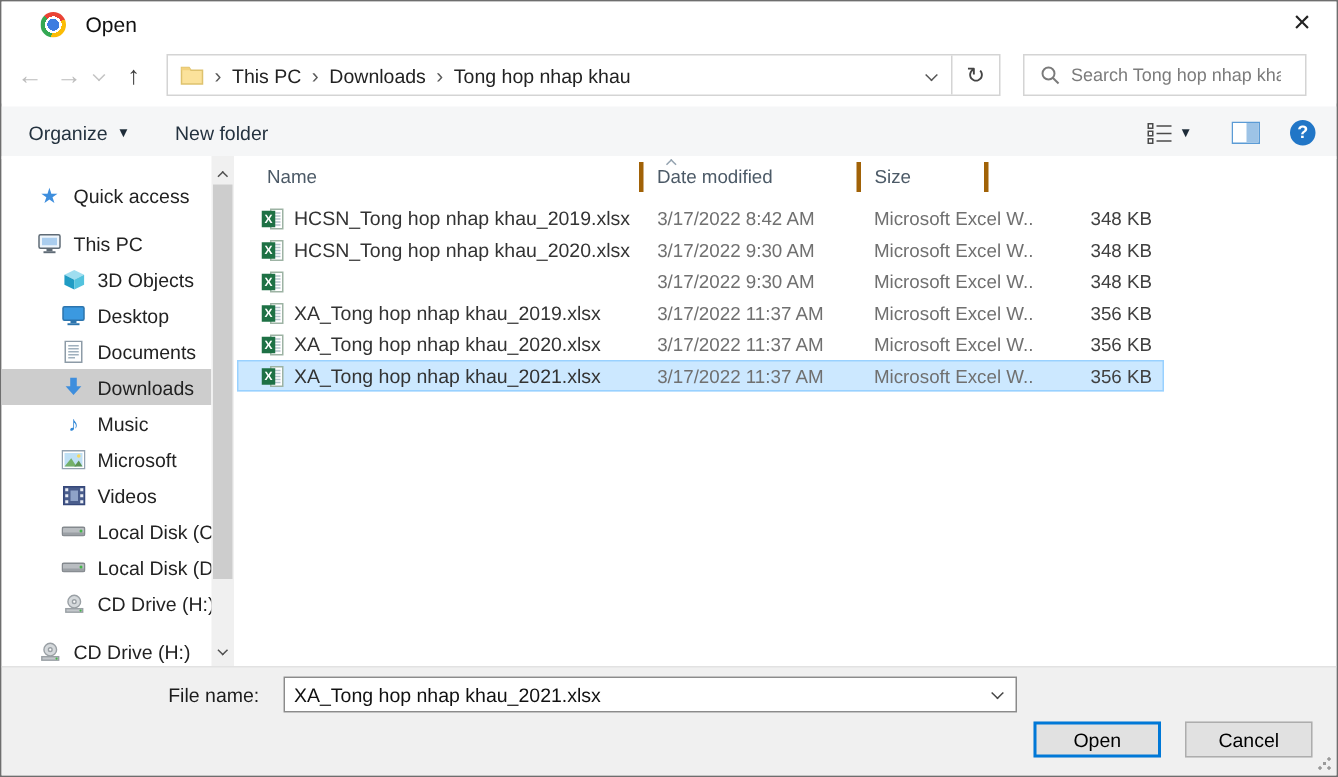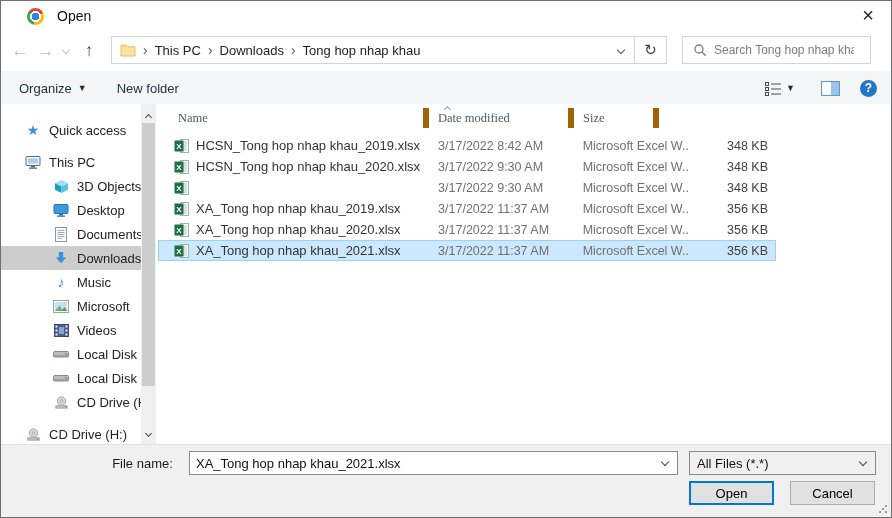--- a/index.html
+++ b/index.html
@@ -48,37 +48,37 @@
   .caret{ font-size:9px; color:#1d2b38; }
   .newfolder{ margin-left:30px; }
   .tb-right{ margin-left:auto; display:flex; align-items:center; gap:8px; margin-right:14px; }
   .viewgrp{ display:flex; align-items:center; gap:4px; }
   .help-ic{ width:17px; height:17px; border-radius:50%; background:#2176c7; color:#fff; font-weight:bold; font-size:12px;
     display:flex; align-items:center; justify-content:center; }
   
   .main{ position:absolute; top:103px; left:0; right:0; bottom:73px; background:#fff; display:flex; }
   .sidebar{ width:140px; flex:none; padding-top:14px; overflow:hidden; }
   .side-item{ height:24px; display:flex; align-items:center; padding-left:24px; cursor:pointer; white-space:nowrap; color:#222; }
-  .side-item.lvl2{ padding-left:52px; }
+  .side-item.lvl2{ padding-left:40px; }
   .side-item.sel{ background:#cdcdcd; }
   .side-item .ic{ width:16px; height:16px; flex:none; margin-right:8px; display:flex; align-items:center; justify-content:center; }
   .gap8{ margin-top:8px; }
   .star-glyph{ color:#3e8edd; font-size:14px; }
   .note-glyph{ color:#2f86d6; font-size:14px; }
   
   .sscroll{ width:15px; flex:none; background:#f0f0f0; position:relative; }
   .sscroll .arr{ position:absolute; left:0; width:15px; height:15px; display:flex; align-items:center; justify-content:center; }
   .sscroll .arr .chev{ width:5px; height:5px; border-color:#505050; }
   .arr-up{ top:4px; } .arr-up .chev{ transform:rotate(-135deg); margin-top:3px; }
   .arr-dn{ bottom:2px; } .arr-dn .chev{ margin-bottom:3px; }
   .sthumb{ position:absolute; left:1px; top:19px; width:13px; height:263px; background:#cdcdcd; }
   
   .filelist{ flex:1; position:relative; }
   .lheader{ display:flex; height:28px; align-items:center; color:#4c5a67; font-size:12.5px; position:relative; }
-  .hcell{ height:20px; display:flex; align-items:center; padding-left:9px; border-right:6px solid #a16207; cursor:pointer;font-family:Liberation Serif, serif; }
+  .hcell{ height:20px; display:flex; align-items:center; padding-left:9px; border-right:3px solid #a16207; cursor:pointer; }
   .hc-name{ width:273px; padding-left:22px; }
   .hc-date{ width:145px; }
   .hc-type{ width:117px; }
   .hc-size{ width:85px; }
   .sort-caret{ position:absolute; left:285px; top:0px; width:12px; height:8px; display:flex; justify-content:center; }
   .sort-caret .chev{ width:5px; height:5px; border-color:#93a2af; transform:rotate(-135deg); margin-top:3px; }
   .rows{ position:absolute; top:31px; left:0; right:0; }
   .row{ display:flex; align-items:center; height:21px; width:618px; margin-left:2px; border:1px solid transparent; cursor:default; }
   .row.selected{ background:#cce8ff; border-color:#99d1ff; }
   .cell{ white-space:nowrap; overflow:hidden; }
@@ -494,24 +494,18 @@
   </div>
 
   <div class="footer">
     <span class="fn-label">File name:</span>
     <div class="fn-input">
       <input type="text" value="XA_Tong hop nhap khau_2021.xlsx" style="">
       <span class="dd-chev">
           <span class="chev"></span>
         </span>
     </div>
-    <div class="ftype">
-      <span class="val">All Files (*.*)</span>
-      <span class="dd-chev">
-          <span class="chev"></span>
-        </span>
-    </div>
     <button class="btn btn-open">Open</button>
     <button class="btn btn-cancel">Cancel</button>
     <span class="grip"></span>
   </div>
 
 </div>
 
 </body></html>

